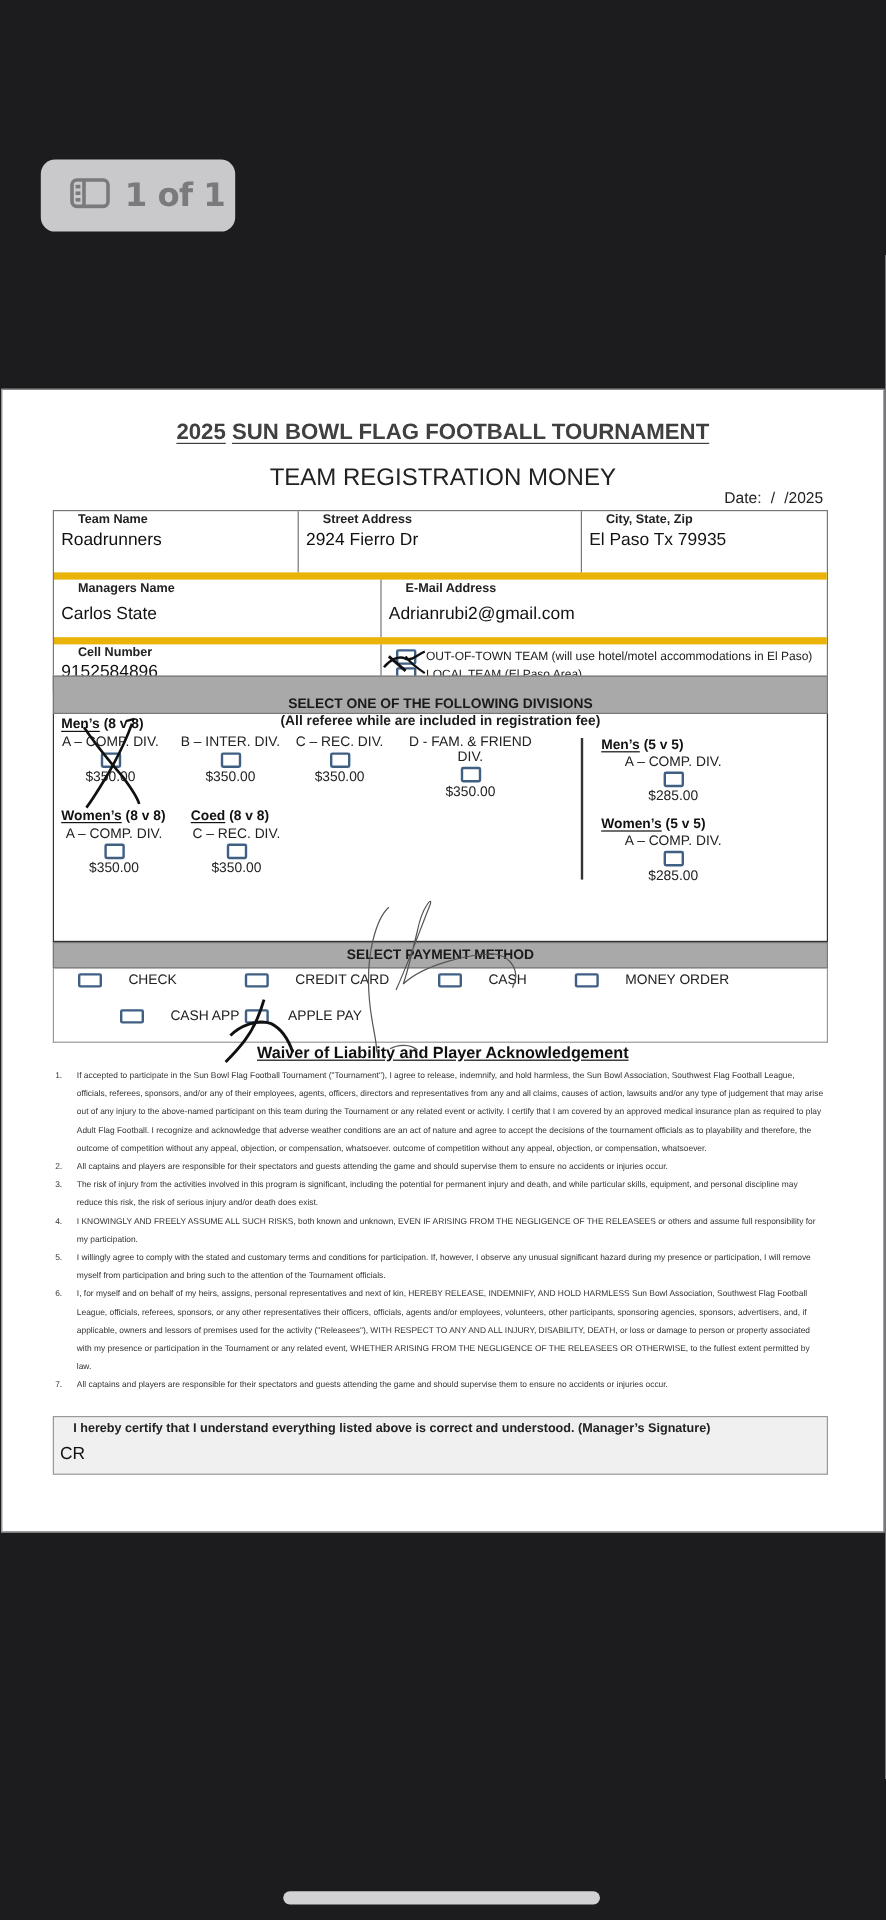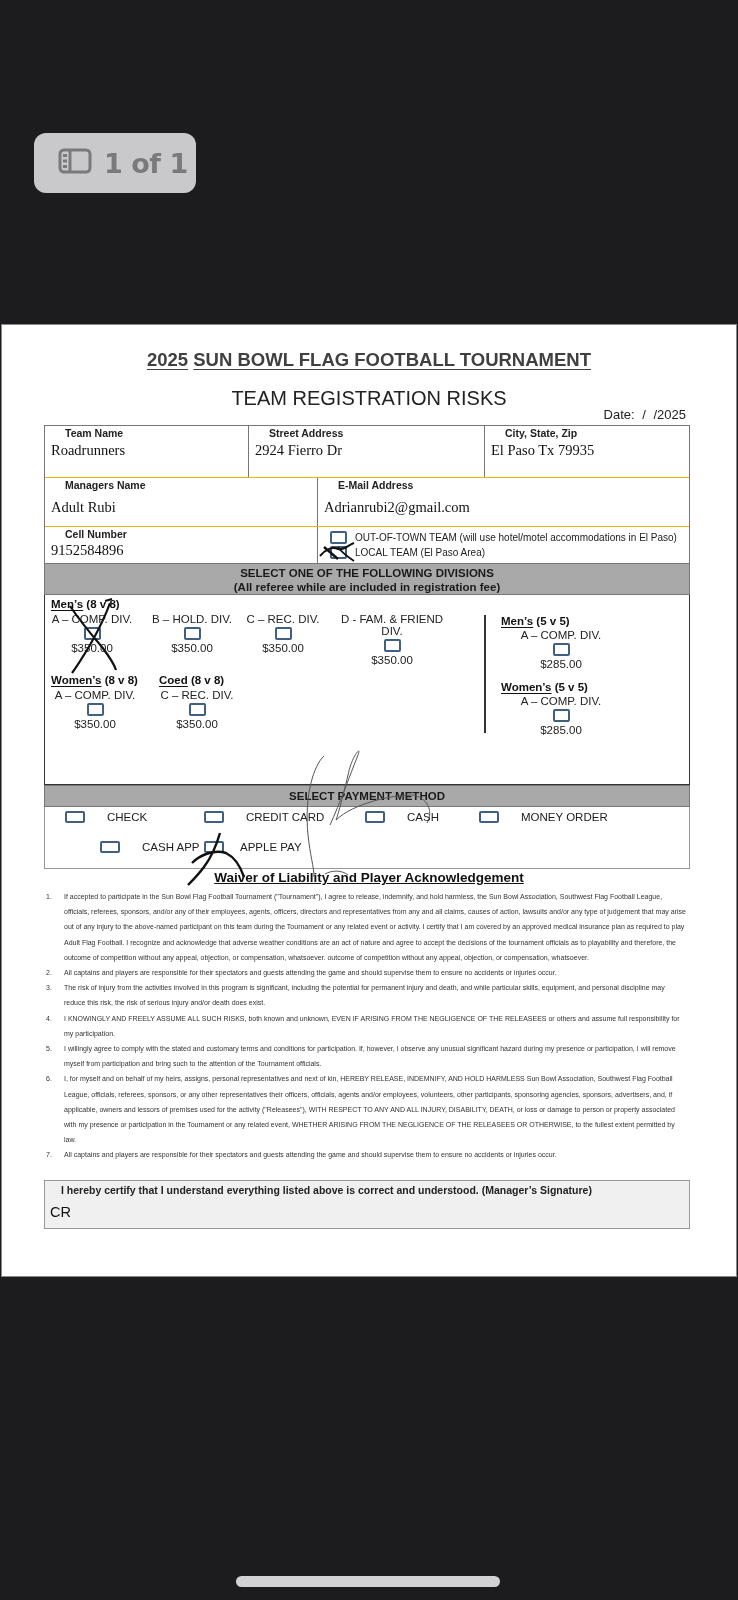--- a/index.html
+++ b/index.html
@@ -5,26 +5,26 @@
   html, body { margin: 0; padding: 0; }
   body { width: 738px; height: 1600px; background: #1c1c1e; position: relative; overflow: hidden; font-family: "Liberation Sans", sans-serif; }
   .page-pill { position: absolute; left: 34px; top: 133px; width: 162px; height: 60px; background: #c9c9cb; border-radius: 12px; display: flex; align-items: center; justify-content: flex-start; gap: 12px; padding-left: 24px; box-sizing: border-box; cursor: pointer; }
   .page-pill .pill-text { font-family: "DejaVu Sans", sans-serif; font-size: 27px; font-weight: bold; color: #7a7a7c; letter-spacing: -0.5px; }
   .doc { position: absolute; left: 1px; top: 324px; width: 736px; height: 953px; background: #ffffff; border: 1px solid #888; box-sizing: border-box; }
   .doc-title { position: absolute; left: 0; right: 0; top: 24px; text-align: center; font-size: 18.5px; font-weight: bold; color: #404040; font-family: "Liberation Sans", sans-serif; }
   .doc-title span { text-decoration: underline; text-underline-offset: 3px; }
   .doc-subtitle { position: absolute; left: 0; right: 0; top: 62px; text-align: center; font-size: 20px; color: #222; }
   .date-line { position: absolute; right: 50px; top: 82px; font-size: 13px; color: #222; word-spacing: 4px; }
   .form-grid { position: absolute; left: 42px; top: 100px; width: 646px; border: 1px solid #777; box-sizing: border-box; }
-  .row { display: flex; border-bottom: 1px solid #eab308; }
+  .row { display: flex; border-bottom: 6px solid #eab308; }
   .row:last-child { border-bottom: none; }
   .cell { border-right: 1px solid #777; box-sizing: border-box; padding: 1px 6px; position: relative; }
   .cell:last-child { border-right: none; }
   .lbl { font-size: 10.5px; font-weight: bold; color: #222; padding-left: 14px; }
-  .val { font-family: Liberation Serif, serif; font-size: 14.5px; color: #111; margin-top: 3px; }
+  .val { font-family: Liberation Sans, sans-serif; font-size: 14.5px; color: #111; margin-top: 3px; }
   .chk { display: inline-block; width: 17px; height: 13px; border: 2px solid #3f5f83; border-radius: 2px; box-sizing: border-box; background: #fff; vertical-align: middle; cursor: pointer; }
   .team-opt { font-size: 10px; color: #222; display: flex; align-items: center; gap: 8px; margin: 3px 0 0 6px; }
   .section-bar { position: absolute; left: 42px; width: 646px; background: #a9a9a9; border: 1px solid #777; box-sizing: border-box; text-align: center; font-weight: bold; color: #1a1a1a; }
   .divisions { position: absolute; left: 42px; top: 282px; width: 646px; height: 190px; border: 1px solid #333; border-top: none; box-sizing: border-box; }
   .dv-head { position: absolute; font-size: 11.5px; font-weight: bold; color: #111; }
   .dv-head u { text-underline-offset: 2px; }
   .dv-opt { position: absolute; font-size: 11.5px; color: #222; text-align: center; }
   .dv-opt .chk { display: block; margin: 2px auto 2px auto; }
   .dv-vline { position: absolute; left: 439px; top: 20px; width: 2px; height: 118px; background: #333; }
   .pay { position: absolute; left: 42px; top: 480px; width: 646px; height: 62px; border: 1px solid #999; border-top: none; box-sizing: border-box; }
@@ -55,42 +55,42 @@
   </span>
   <span class="pill-text">1 of 1</span>
 </div>
 
 <div class="doc">
 
   <div class="doc-title">
     <span>2025</span>
     <span>SUN BOWL FLAG FOOTBALL TOURNAMENT</span>
   </div>
-  <div class="doc-subtitle">TEAM REGISTRATION RISKS</div>
+  <div class="doc-subtitle">TEAM REGISTRATION MONEY</div>
   <div class="date-line">Date:   /   /2025</div>
 
   <div class="form-grid">
     <div class="row" style="height:51px;">
       <div class="cell" style="width:204px;">
         <div class="lbl">Team Name</div>
         <div class="val">Roadrunners</div>
       </div>
       <div class="cell" style="width:236px;">
         <div class="lbl" style="padding-left:14px;">Street Address</div>
         <div class="val">2924 Fierro Dr</div>
       </div>
       <div class="cell" style="flex:1;">
         <div class="lbl" style="padding-left:14px;">City, State, Zip</div>
         <div class="val">El Paso Tx 79935</div>
       </div>
     </div>
     <div class="row" style="height:48px;">
       <div class="cell" style="width:273px;">
         <div class="lbl">Managers Name</div>
-        <div class="val" style="margin-top:8px;">Adult Rubi</div>
+        <div class="val" style="margin-top:8px;">Carlos State</div>
       </div>
       <div class="cell" style="flex:1;">
         <div class="lbl">E-Mail Address</div>
         <div class="val" style="margin-top:8px;">Adrianrubi2@gmail.com</div>
       </div>
     </div>
     <div class="row" style="height:39px;">
       <div class="cell" style="width:273px;">
         <div class="lbl">Cell Number</div>
         <div class="val" style="margin-top:2px;">9152584896</div>
@@ -101,34 +101,34 @@
           <span>OUT-OF-TOWN TEAM (will use hotel/motel accommodations in El Paso)</span>
         </div>
         <div class="team-opt" style="margin-top:2px;">
           <span class="chk"></span>
           <span>LOCAL TEAM (El Paso Area)</span>
         </div>
       </div>
     </div>
   </div>
 
-  <div class="section-bar" style="top:238px; height:32px; font-size:11.5px; line-height:14px; padding-top:2px;">
+  <div class="section-bar" style="top:238px; height:32px; font-size:11.5px; line-height:14px; padding-top:16px;">
     <div>SELECT ONE OF THE FOLLOWING DIVISIONS</div>
     <div>(All referee while are included in registration fee)</div>
   </div>
 
   <div class="divisions" style="top:270px;">
     <div class="dv-head" style="left:6px; top:3px;"><u>Men’s</u><span> (8 v 8)</span></div>
     <div class="dv-opt" style="left:6px; top:18px; width:82px;">
       <div>A – COMP. DIV.</div>
       <span class="chk"></span>
       <div>$350.00</div>
     </div>
     <div class="dv-opt" style="left:104px; top:18px; width:86px;">
-      <div>B – HOLD. DIV.</div>
+      <div>B – INTER. DIV.</div>
       <span class="chk"></span>
       <div>$350.00</div>
     </div>
     <div class="dv-opt" style="left:200px; top:18px; width:76px;">
       <div>C – REC. DIV.</div>
       <span class="chk"></span>
       <div>$350.00</div>
     </div>
     <div class="dv-opt" style="left:284px; top:18px; width:126px;">
       <div>D - FAM. &amp; FRIEND DIV.</div>

